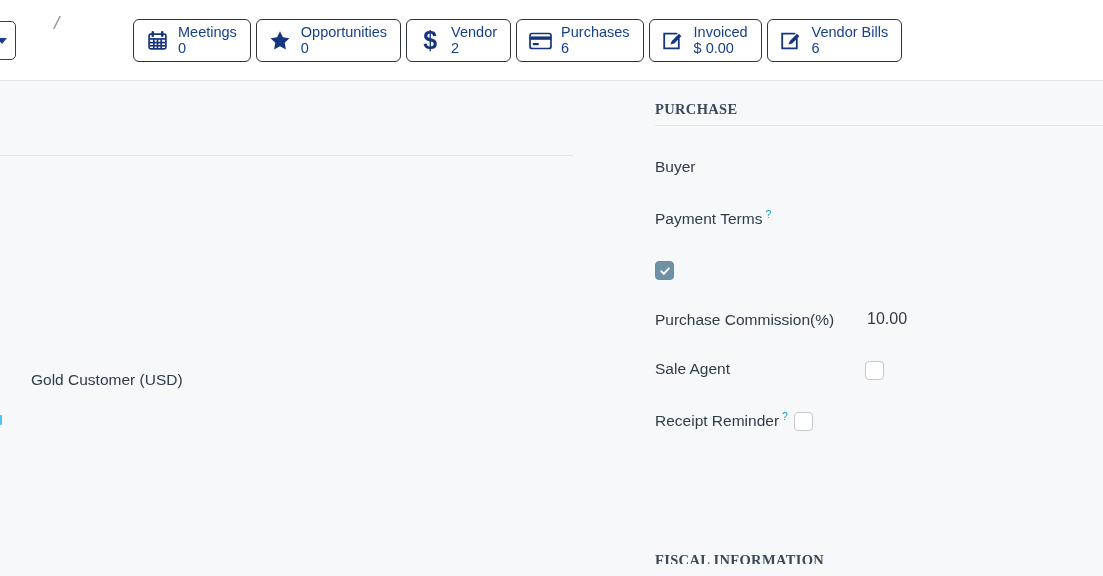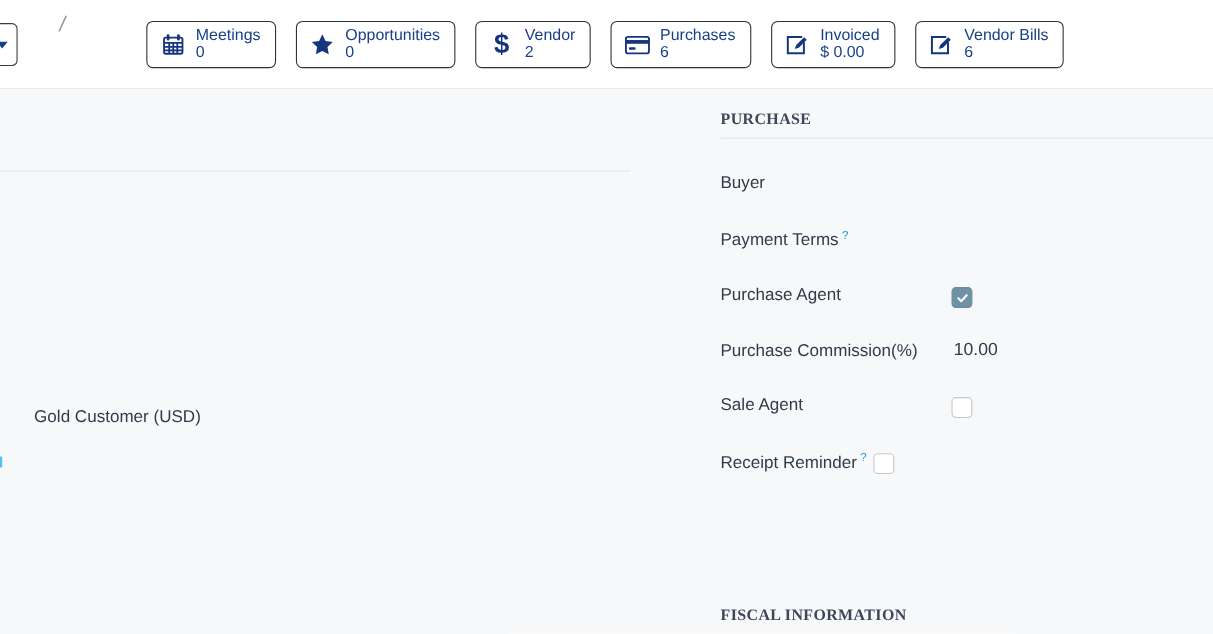--- a/index.html
+++ b/index.html
@@ -56,21 +56,21 @@
     color: #8c95a3;
     font-style: italic;
   }
 
   .statbuttons {
     position: absolute;
     left: 133px;
     top: 19px;
     display: flex;
     align-items: flex-start;
-    gap: 18px;
+    gap: 5px;
     white-space: nowrap;
   }
 
   .stat-btn {
     height: 43px;
     border: 1px solid #2e3338;
     border-radius: 6px;
     background: #ffffff;
     box-sizing: border-box;
     display: flex;
@@ -383,21 +383,20 @@
         <div class="field-label">Buyer</div>
         <div class="field-value"></div>
       </div>
 
       <div class="field-row">
         <div class="field-label"><span>Payment Terms</span><span class="help-q">?</span></div>
         <div class="field-value"></div>
       </div>
 
       <div class="field-row">
-        <div class="field-label">Purchase Agent</div>
         <div class="cbx on">
           <svg width="12" height="12" viewBox="0 0 12 12">
               <path d="M2.2 6.2l2.6 2.6 5-5.4" fill="none" stroke="#ffffff" stroke-width="1.9" stroke-linecap="round" stroke-linejoin="round"></path>
             </svg>
         </div>
       </div>
 
       <div class="field-row tall">
         <div class="field-label">Purchase Commission(%)</div>
         <div class="field-value purch-comm-val">10.00</div>

